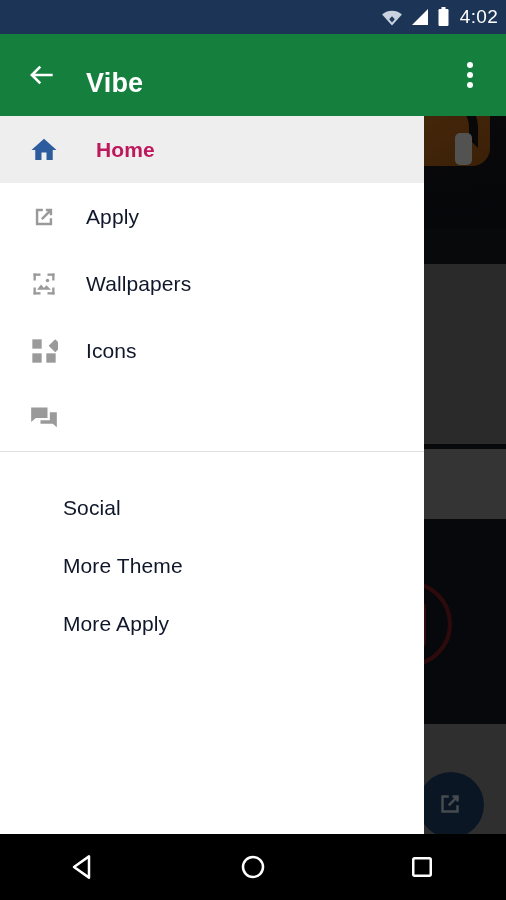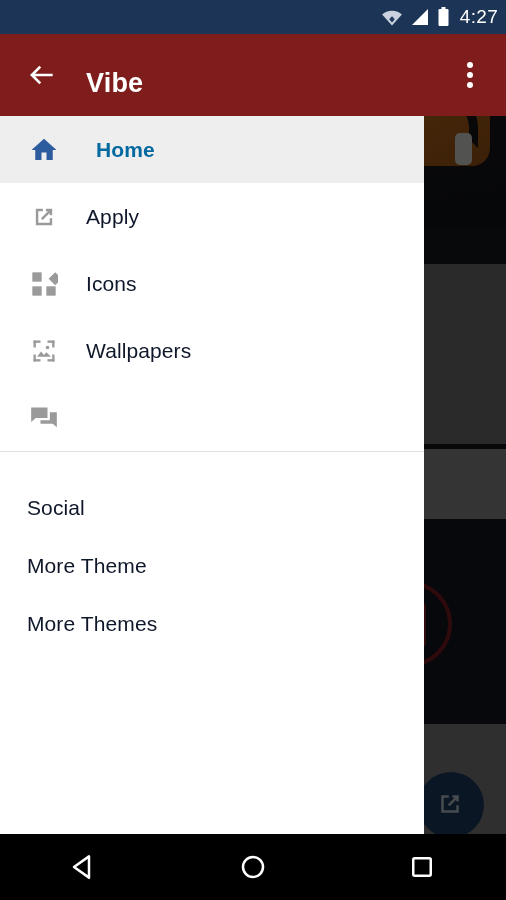--- a/index.html
+++ b/index.html
@@ -84,21 +84,21 @@
   }
   .st-ico { display:block; }
   #clock {
     font-size:19px; color:#fff; font-weight:500;
     letter-spacing:.3px; margin-left:3px;
   }
 
   
   #appbar {
     position:absolute; left:0; top:34px; width:506px; height:82px;
-    background:#7f1d1d; z-index:30;
+    background:#15803d; z-index:30;
   }
   #back-btn {
     position:absolute; left:22px; top:21px; width:40px; height:40px;
     display:flex; align-items:center; justify-content:center; cursor:pointer;
   }
   #app-title {
     position:absolute; left:86px; top:34px;
     font-size:27px; font-weight:bold; color:#fff; letter-spacing:.2px;
   }
   #overflow-btn {
@@ -118,25 +118,25 @@
     cursor:pointer; background:#fff;
   }
   .nav-item.selected { background:#eeeeee; }
   .nav-ico {
     width:32px; height:32px; margin-left:28px;
     display:flex; align-items:center; justify-content:center; flex:0 0 auto;
   }
   .nav-label {
     margin-left:26px; font-size:21px; color:#0f172a; letter-spacing:.1px;
   }
-  .nav-item.selected .nav-label { color:#0369a1; font-weight:bold;margin-left:36px; }
+  .nav-item.selected .nav-label { color:#be185d; font-weight:bold;margin-left:36px; }
   #nav-divider {
     height:1px; background:#e0e0e0; margin:0; width:424px;
   }
-  #nav-lower { padding-top:27px; }
+  #nav-lower { padding-top:27px;padding-left:36px; }
   .nav-item-plain {
     height:58px; display:flex; align-items:center; cursor:pointer;
   }
   .nav-item-plain .nav-label { margin-left:27px; }
 
   
   #navbar {
     position:absolute; left:0; bottom:0; width:506px; height:66px;
     background:#000; z-index:45;
     display:flex; align-items:center; justify-content:space-around;
@@ -186,21 +186,21 @@
         <path d="M12 3C7.4 3 3.6 4.8 1 7.3l11 12.2L23 7.3C20.4 4.8 16.6 3 12 3z" fill="#c9d2de"></path>
         <path d="M12 9.2l3.1 3.4L12 16l-3.1-3.4L12 9.2z" fill="#203a5e"></path>
       </svg>
       <svg class="st-ico" width="20" height="18" viewBox="0 0 20 18">
         <path d="M18 1v16H2L18 1z" fill="#ffffff"></path>
       </svg>
       <svg class="st-ico" width="13" height="20" viewBox="0 0 13 20">
         <rect x="4.5" y="0" width="4" height="2.2" fill="#ffffff"></rect>
         <rect x="1.5" y="2" width="10" height="17" rx="1.2" fill="#ffffff"></rect>
       </svg>
-      <span id="clock">4:27</span>
+      <span id="clock">4:02</span>
     </div>
   </div>
 
   <div id="appbar">
     <div id="back-btn">
       <svg width="32" height="32" viewBox="0 0 24 24">
         <path d="M20 11H6.8l4.6-4.6L10 5l-7 7 7 7 1.4-1.4L6.8 13H20v-2z" fill="#ffffff"></path>
       </svg>
     </div>
     <div id="app-title">Vibe</div>
@@ -223,34 +223,20 @@
     </div>
 
     <div class="nav-item">
       <span class="nav-ico">
         <svg width="28" height="28" viewBox="0 0 24 24">
           <path d="M5 5h6v2.1H7.1v9.8h9.8V13H19v6H5V5z" fill="#9a9a9a"></path>
           <path d="M13.6 5H19v5.4h-2.1V8.6l-6 6-1.5-1.5 6-6h-1.8V5z" fill="#9a9a9a"></path>
         </svg>
       </span>
       <span class="nav-label">Apply</span>
-    </div>
-
-    <div class="nav-item">
-      <span class="nav-ico">
-        <svg width="28" height="28" viewBox="0 0 24 24">
-          <g fill="#9a9a9a">
-            <rect x="2" y="2" width="8" height="8"></rect>
-            <rect x="2" y="14" width="8" height="8"></rect>
-            <rect x="14" y="14" width="8" height="8"></rect>
-            <rect x="17.6" y="0.5" width="8" height="8" transform="rotate(45 18 6)"></rect>
-          </g>
-        </svg>
-      </span>
-      <span class="nav-label">Icons</span>
     </div>
 
     <div class="nav-item">
       <span class="nav-ico">
         <svg width="28" height="28" viewBox="0 0 24 24">
           <g fill="#9a9a9a">
             <rect x="3" y="3" width="6" height="2"></rect>
               <rect x="15" y="3" width="6" height="2"></rect>
             <rect x="3" y="19" width="6" height="2"></rect>
               <rect x="15" y="19" width="6" height="2"></rect>
@@ -263,38 +249,52 @@
           </g>
         </svg>
       </span>
       <span class="nav-label">Wallpapers</span>
     </div>
 
     <div class="nav-item">
       <span class="nav-ico">
         <svg width="28" height="28" viewBox="0 0 24 24">
           <g fill="#9a9a9a">
+            <rect x="2" y="2" width="8" height="8"></rect>
+            <rect x="2" y="14" width="8" height="8"></rect>
+            <rect x="14" y="14" width="8" height="8"></rect>
+            <rect x="17.6" y="0.5" width="8" height="8" transform="rotate(45 18 6)"></rect>
+          </g>
+        </svg>
+      </span>
+      <span class="nav-label">Icons</span>
+    </div>
+
+    <div class="nav-item">
+      <span class="nav-ico">
+        <svg width="28" height="28" viewBox="0 0 24 24">
+          <g fill="#9a9a9a">
             <path d="M1 3h14v9H5l-4 3.5V3z"></path>
             <path d="M17 7h6v13l-3.5-3H9V14h8V7z"></path>
           </g>
         </svg>
       </span>
     </div>
 
     <div id="nav-divider"></div>
 
     <div id="nav-lower">
       <div class="nav-item-plain">
         <span class="nav-label">Social</span>
       </div>
       <div class="nav-item-plain">
         <span class="nav-label">More Theme</span>
       </div>
       <div class="nav-item-plain">
-        <span class="nav-label">More Themes</span>
+        <span class="nav-label">More Apply</span>
       </div>
     </div>
   </div>
 
   <div id="navbar">
     <div class="nav-key">
       <svg width="30" height="30" viewBox="0 0 24 24">
         <path d="M16 3.5v17L4 12 16 3.5z" fill="none" stroke="#ffffff" stroke-width="2" stroke-linejoin="round"></path>
       </svg>
     </div>

